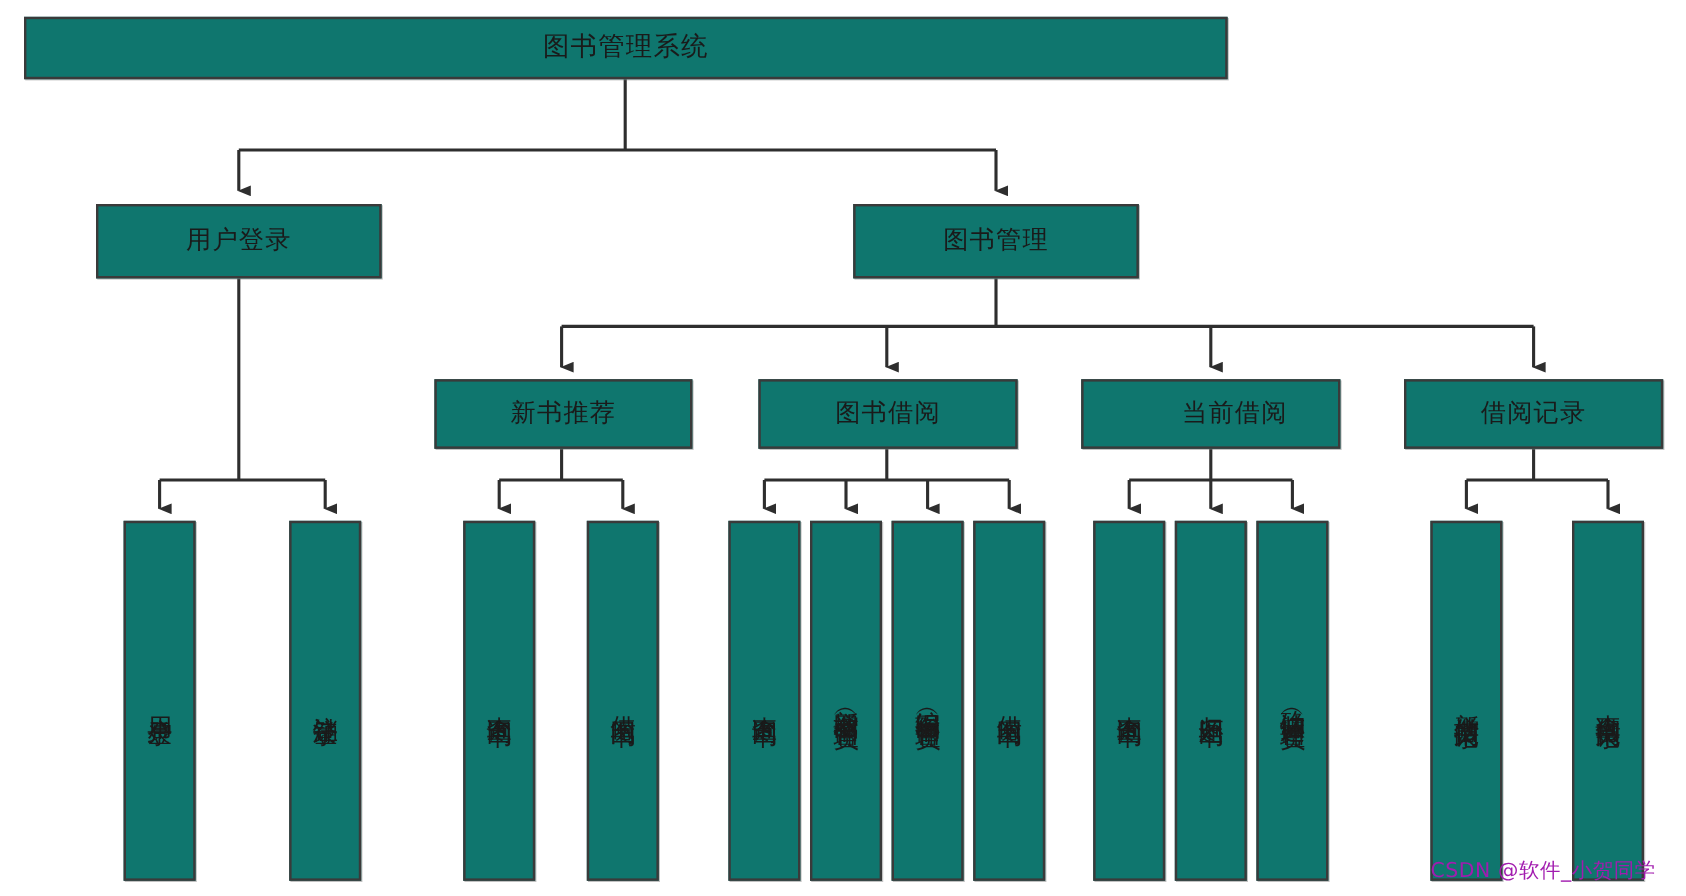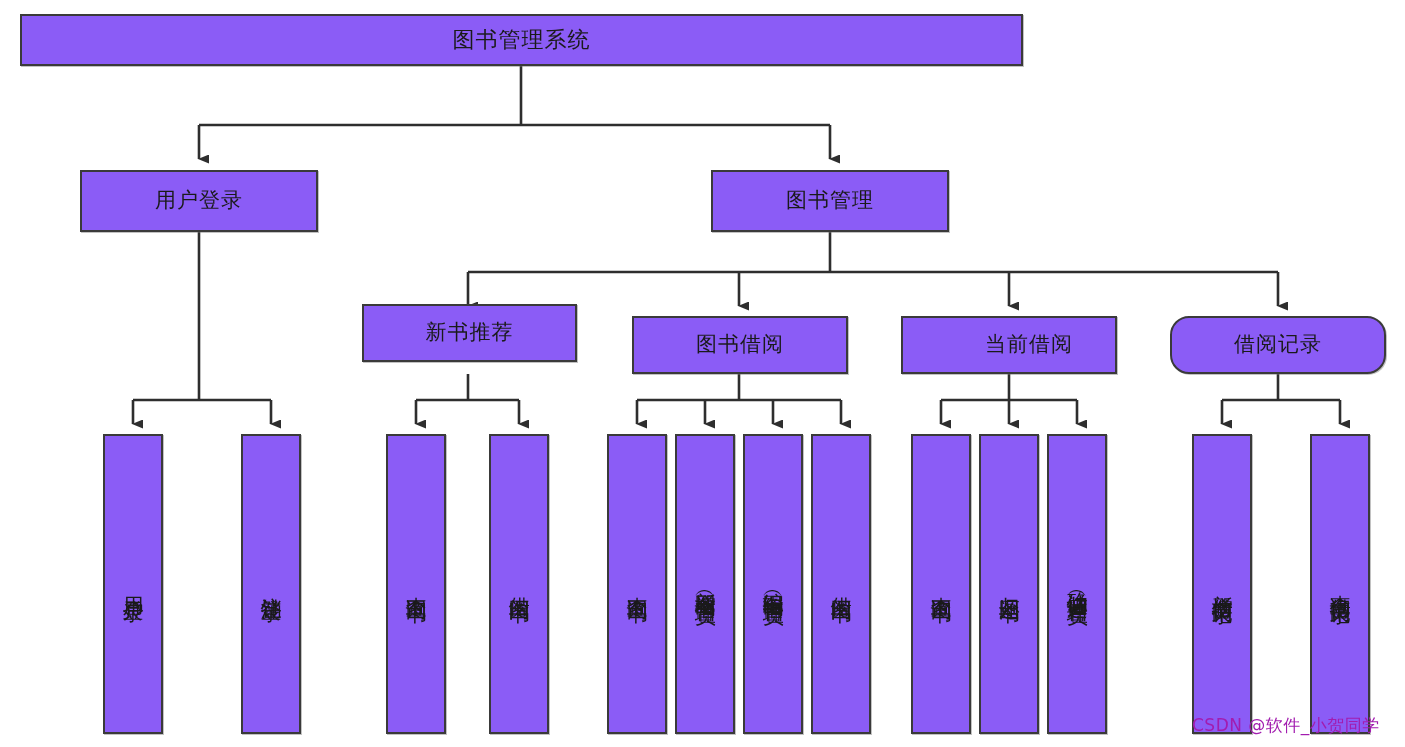--- a/index.html
+++ b/index.html
@@ -23,21 +23,21 @@
     left: 0;
     top: 0;
     width: 1405px;
     height: 747px;
     pointer-events: none;
   }
   .node {
     position: absolute;
     box-sizing: border-box;
     border: 2px solid #3a3a3a;
-    background: #8b5cf6;
+    background: #0f766e;
     display: flex;
     align-items: center;
     justify-content: center;
     color: #1a1a1a;
     box-shadow: 1px 1px 0 rgba(120,120,120,0.45);
   }
   .node.horiz {
     font-size: 21px;
     letter-spacing: 1px;
     line-height: 1.1;
@@ -129,33 +129,33 @@
   </div>
 
   <div class="node horiz" style="left:80px; top:170px; width:238px; height:62px;">
     <span>用户登录</span>
   </div>
 
   <div class="node horiz" style="left:711px; top:170px; width:238px; height:62px;text-align:right;">
     <span>图书管理</span>
   </div>
 
-  <div class="node horiz" style="left:362px; top:304px; width:215px; height:58px;font-family:Liberation Serif, serif;">
+  <div class="node horiz" style="left:362px; top:316px; width:215px; height:58px;font-family:Liberation Serif, serif;">
     <span>新书推荐</span>
   </div>
 
   <div class="node horiz" style="left:632px; top:316px; width:216px; height:58px;align-items:center;">
     <span>图书借阅</span>
   </div>
 
   <div class="node horiz" style="left:901px; top:316px; width:216px; height:58px;padding-left:40px;">
     <span>当前借阅</span>
   </div>
 
-  <div class="node horiz" style="left:1170px; top:316px; width:216px; height:58px;border-radius:19px;">
+  <div class="node horiz" style="left:1170px; top:316px; width:216px; height:58px;">
     <span>借阅记录</span>
   </div>
 
   <div class="node leaf" style="left:103px; top:434px; width:60px; height:300px;">
     <span class="vtext">用户登录</span>
   </div>
 
   <div class="node leaf" style="left:241px; top:434px; width:60px; height:300px;">
     <span class="vtext">注销登录</span>
   </div>

